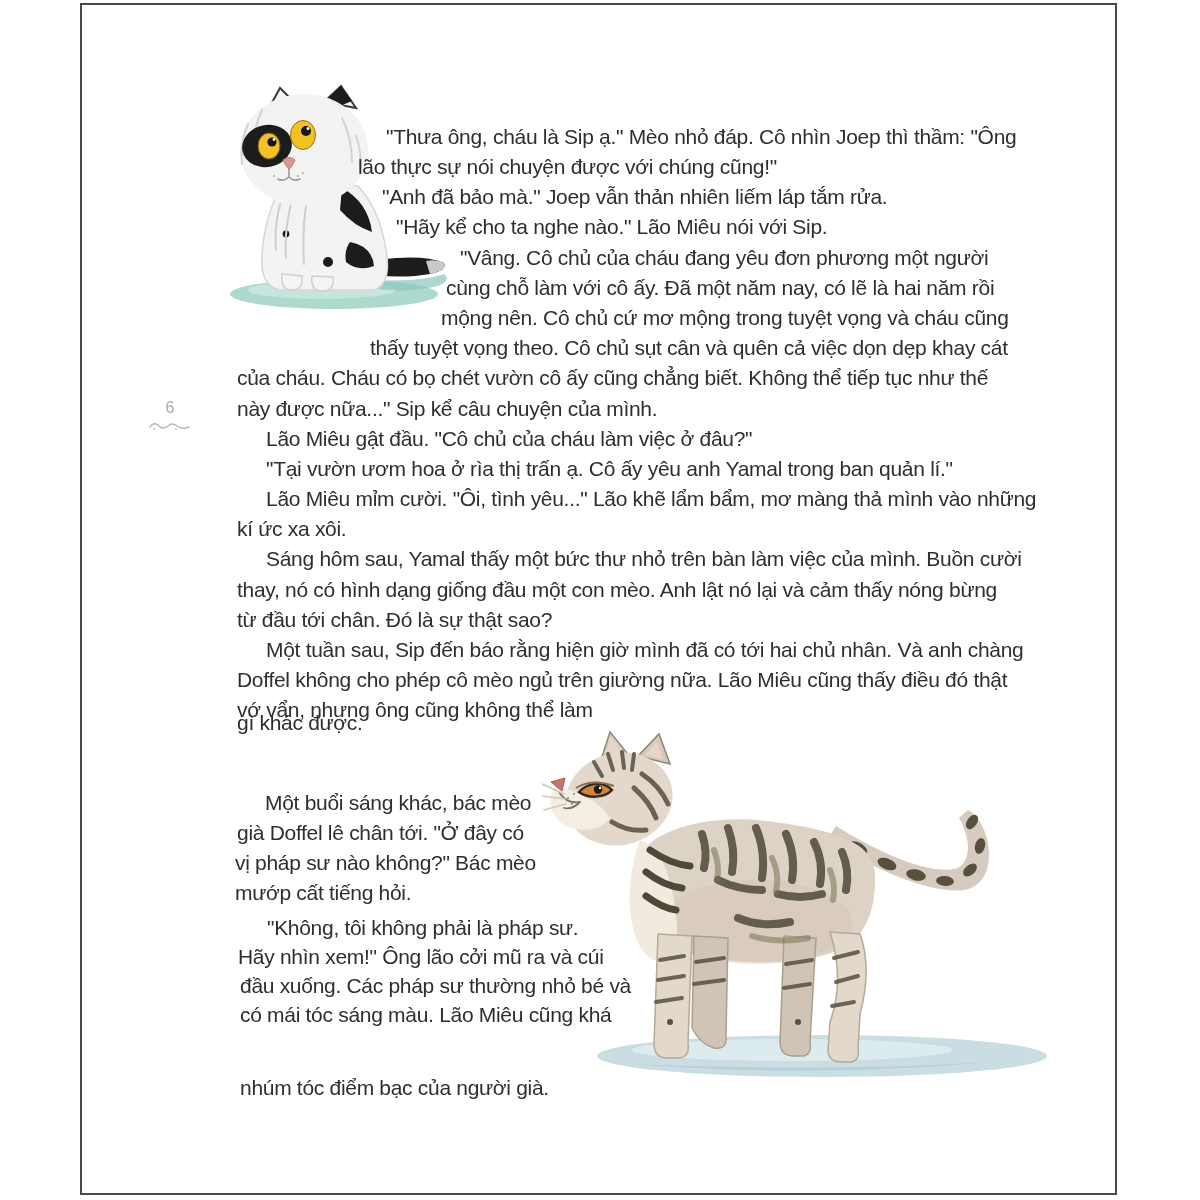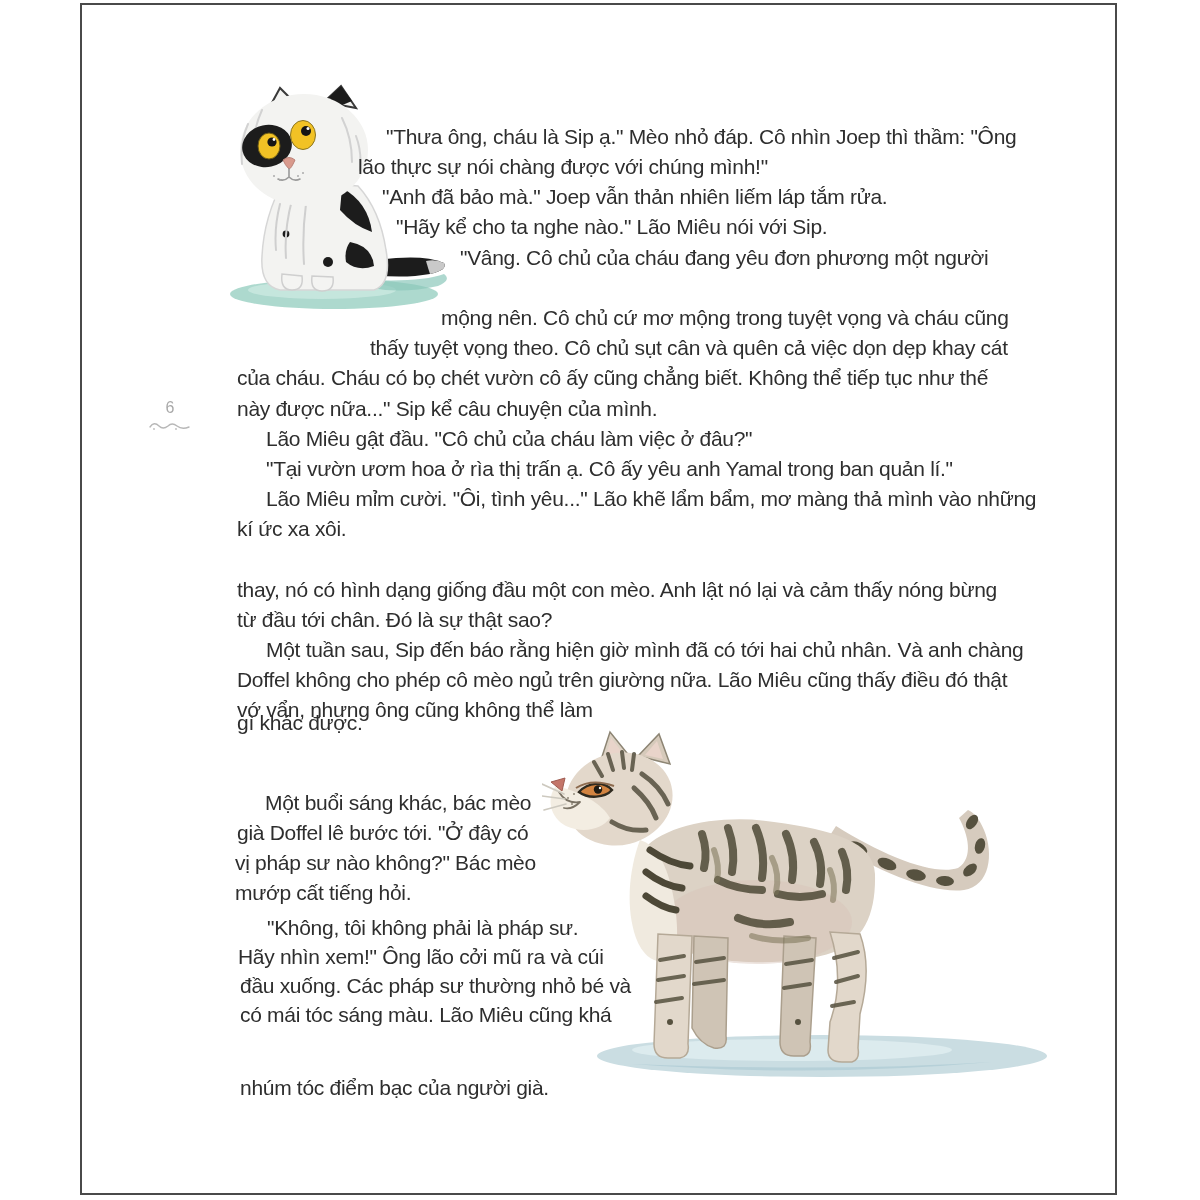--- a/index.html
+++ b/index.html
@@ -190,40 +190,42 @@
       <circle cx="30" cy="82" r="1" fill="#8f8778"></circle>
       <g stroke="#cdc9bf" stroke-width="1.6" stroke-linecap="round">
         <path d="M22,72 L0,62"></path>
           <path d="M23,77 L0,74"></path>
           <path d="M24,82 L2,88"></path>
       </g>
     </g>
   </svg>
 
   <div class="tl" style="left:386px;top:122px">"Thưa ông, cháu là Sip ạ." Mèo nhỏ đáp. Cô nhìn Joep thì thầm: "Ông</div>
-  <div class="tl" style="left:358px;top:152px">lão thực sự nói chàng được với chúng mình!"</div>
+  <div class="tl" style="left:358px;top:152px">lão thực sự nói chuyện được với chúng cũng!"</div>
   <div class="tl" style="left:382px;top:182px">"Anh đã bảo mà." Joep vẫn thản nhiên liếm láp tắm rửa.</div>
   <div class="tl" style="left:396px;top:212px">"Hãy kể cho ta nghe nào." Lão Miêu nói với Sip.</div>
   <div class="tl" style="left:460px;top:243px">"Vâng. Cô chủ của cháu đang yêu đơn phương một người</div>
+  <div class="tl" style="left:446px;top:273px">cùng chỗ làm với cô ấy. Đã một năm nay, có lẽ là hai năm rồi</div>
   <div class="tl" style="left:441px;top:303px">mộng nên. Cô chủ cứ mơ mộng trong tuyệt vọng và cháu cũng</div>
   <div class="tl" style="left:370px;top:333px">thấy tuyệt vọng theo. Cô chủ sụt cân và quên cả việc dọn dẹp khay cát</div>
   <div class="tl" style="left:237px;top:363px">của cháu. Cháu có bọ chét vườn cô ấy cũng chẳng biết. Không thể tiếp tục như thế</div>
   <div class="tl" style="left:237px;top:394px">này được nữa..." Sip kể câu chuyện của mình.</div>
   <div class="tl" style="left:266px;top:424px">Lão Miêu gật đầu. "Cô chủ của cháu làm việc ở đâu?"</div>
   <div class="tl" style="left:266px;top:454px">"Tại vườn ươm hoa ở rìa thị trấn ạ. Cô ấy yêu anh Yamal trong ban quản lí."</div>
   <div class="tl" style="left:266px;top:484px">Lão Miêu mỉm cười. "Ôi, tình yêu..." Lão khẽ lẩm bẩm, mơ màng thả mình vào những</div>
   <div class="tl" style="left:237px;top:514px">kí ức xa xôi.</div>
+  <div class="tl" style="left:266px;top:544px">Sáng hôm sau, Yamal thấy một bức thư nhỏ trên bàn làm việc của mình. Buồn cười</div>
   <div class="tl" style="left:237px;top:575px">thay, nó có hình dạng giống đầu một con mèo. Anh lật nó lại và cảm thấy nóng bừng</div>
   <div class="tl" style="left:237px;top:605px">từ đầu tới chân. Đó là sự thật sao?</div>
   <div class="tl" style="left:266px;top:635px">Một tuần sau, Sip đến báo rằng hiện giờ mình đã có tới hai chủ nhân. Và anh chàng</div>
   <div class="tl" style="left:237px;top:665px">Doffel không cho phép cô mèo ngủ trên giường nữa. Lão Miêu cũng thấy điều đó thật</div>
   <div class="tl" style="left:237px;top:695px">vớ vẩn, nhưng ông cũng không thể làm</div>
   <div class="tl" style="left:237px;top:708px">gì khác được.</div>
   <div class="tl" style="left:265px;top:788px">Một buổi sáng khác, bác mèo</div>
-  <div class="tl" style="left:237px;top:818px">già Doffel lê bước tới. "Ở đây có</div>
+  <div class="tl" style="left:237px;top:818px">già Doffel lê chân tới. "Ở đây có</div>
   <div class="tl" style="left:235px;top:848px">vị pháp sư nào không?" Bác mèo</div>
   <div class="tl" style="left:235px;top:878px">mướp cất tiếng hỏi.</div>
   <div class="tl" style="left:267px;top:913px">"Không, tôi không phải là pháp sư.</div>
   <div class="tl" style="left:238px;top:942px">Hãy nhìn xem!" Ông lão cởi mũ ra và cúi</div>
   <div class="tl" style="left:240px;top:971px">đầu xuống. Các pháp sư thường nhỏ bé và</div>
   <div class="tl" style="left:240px;top:1000px">có mái tóc sáng màu. Lão Miêu cũng khá</div>
   <div class="tl" style="left:240px;top:1073px">nhúm tóc điểm bạc của người già.</div>
 </div>
 
 </body></html>

